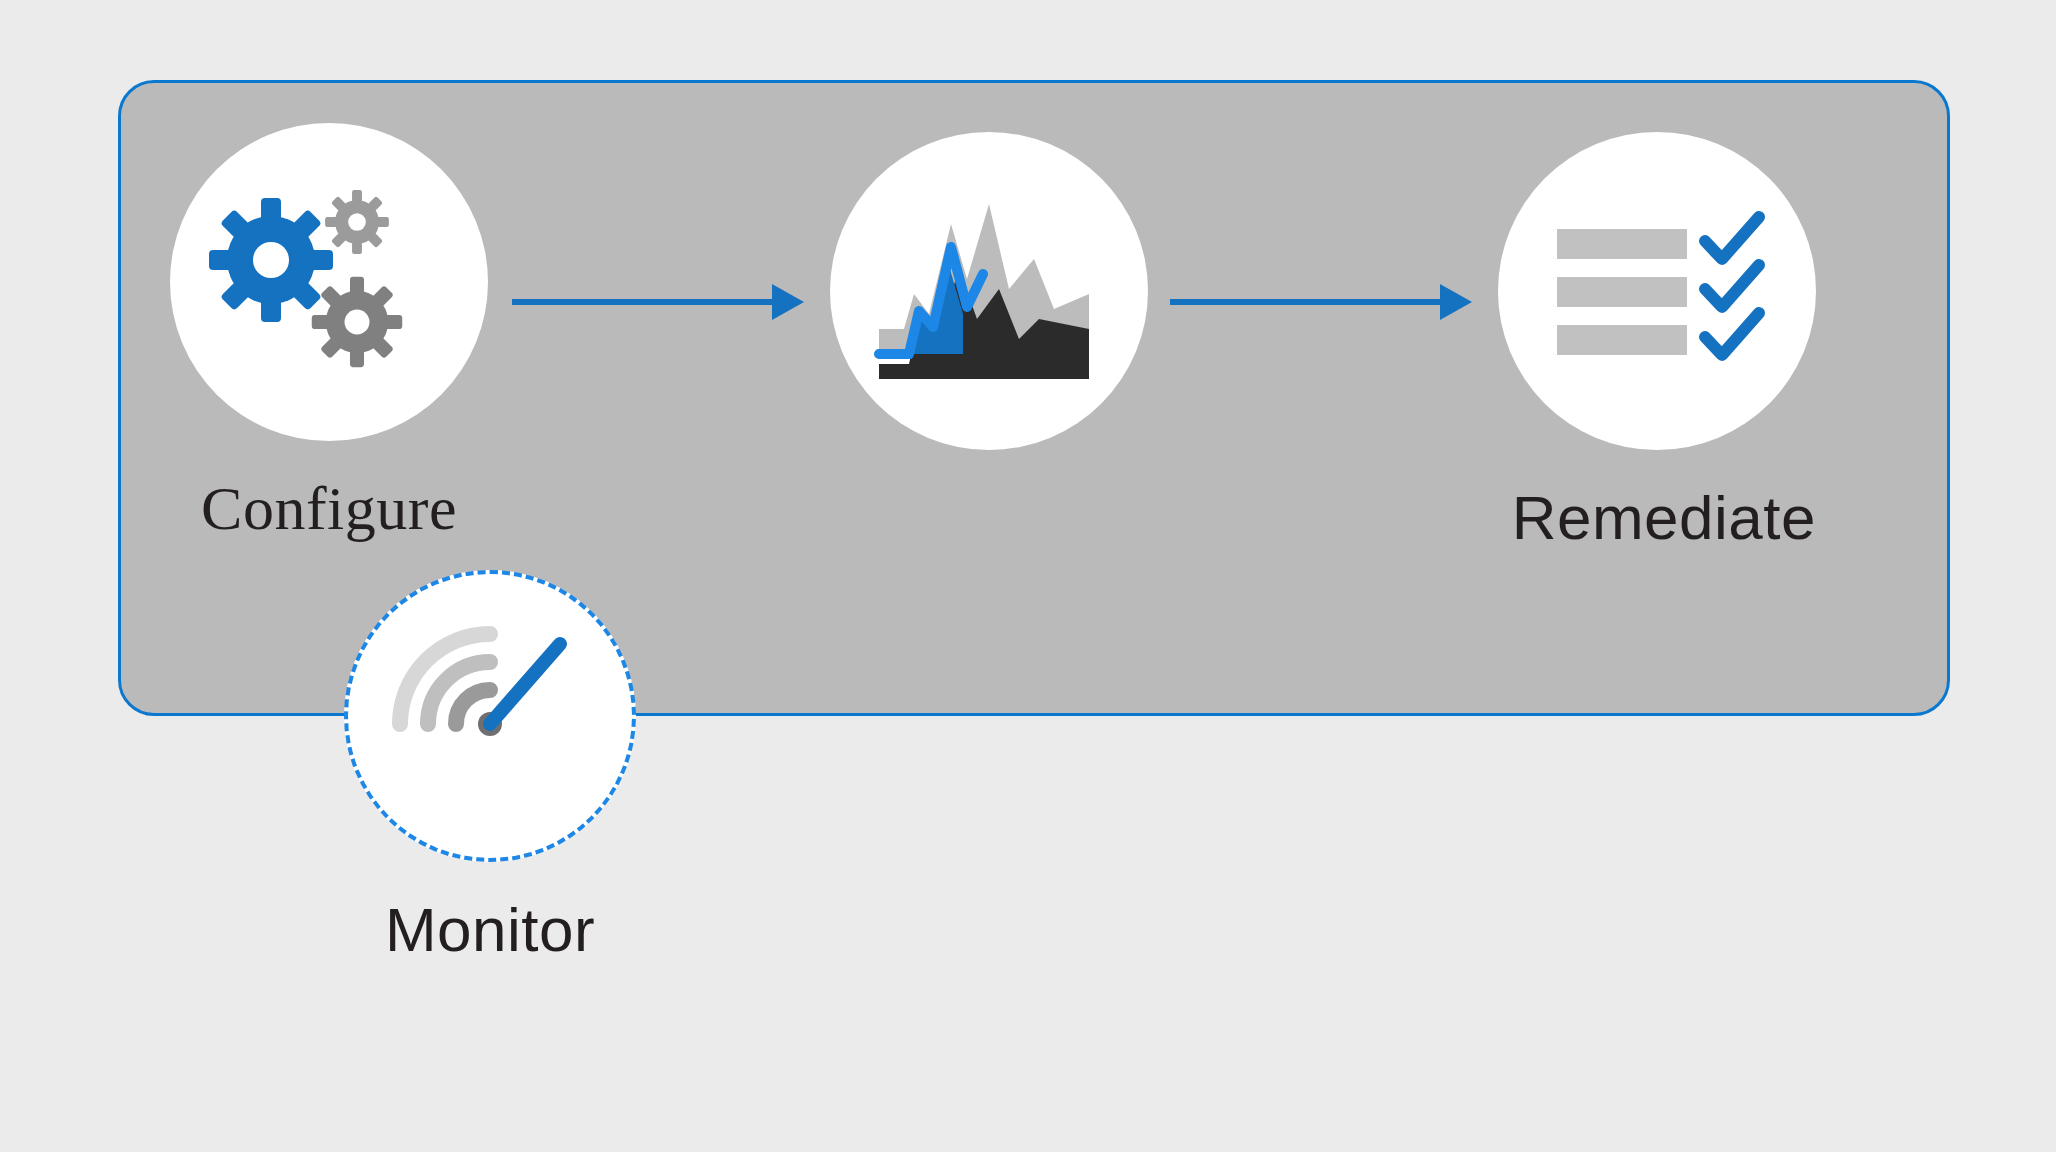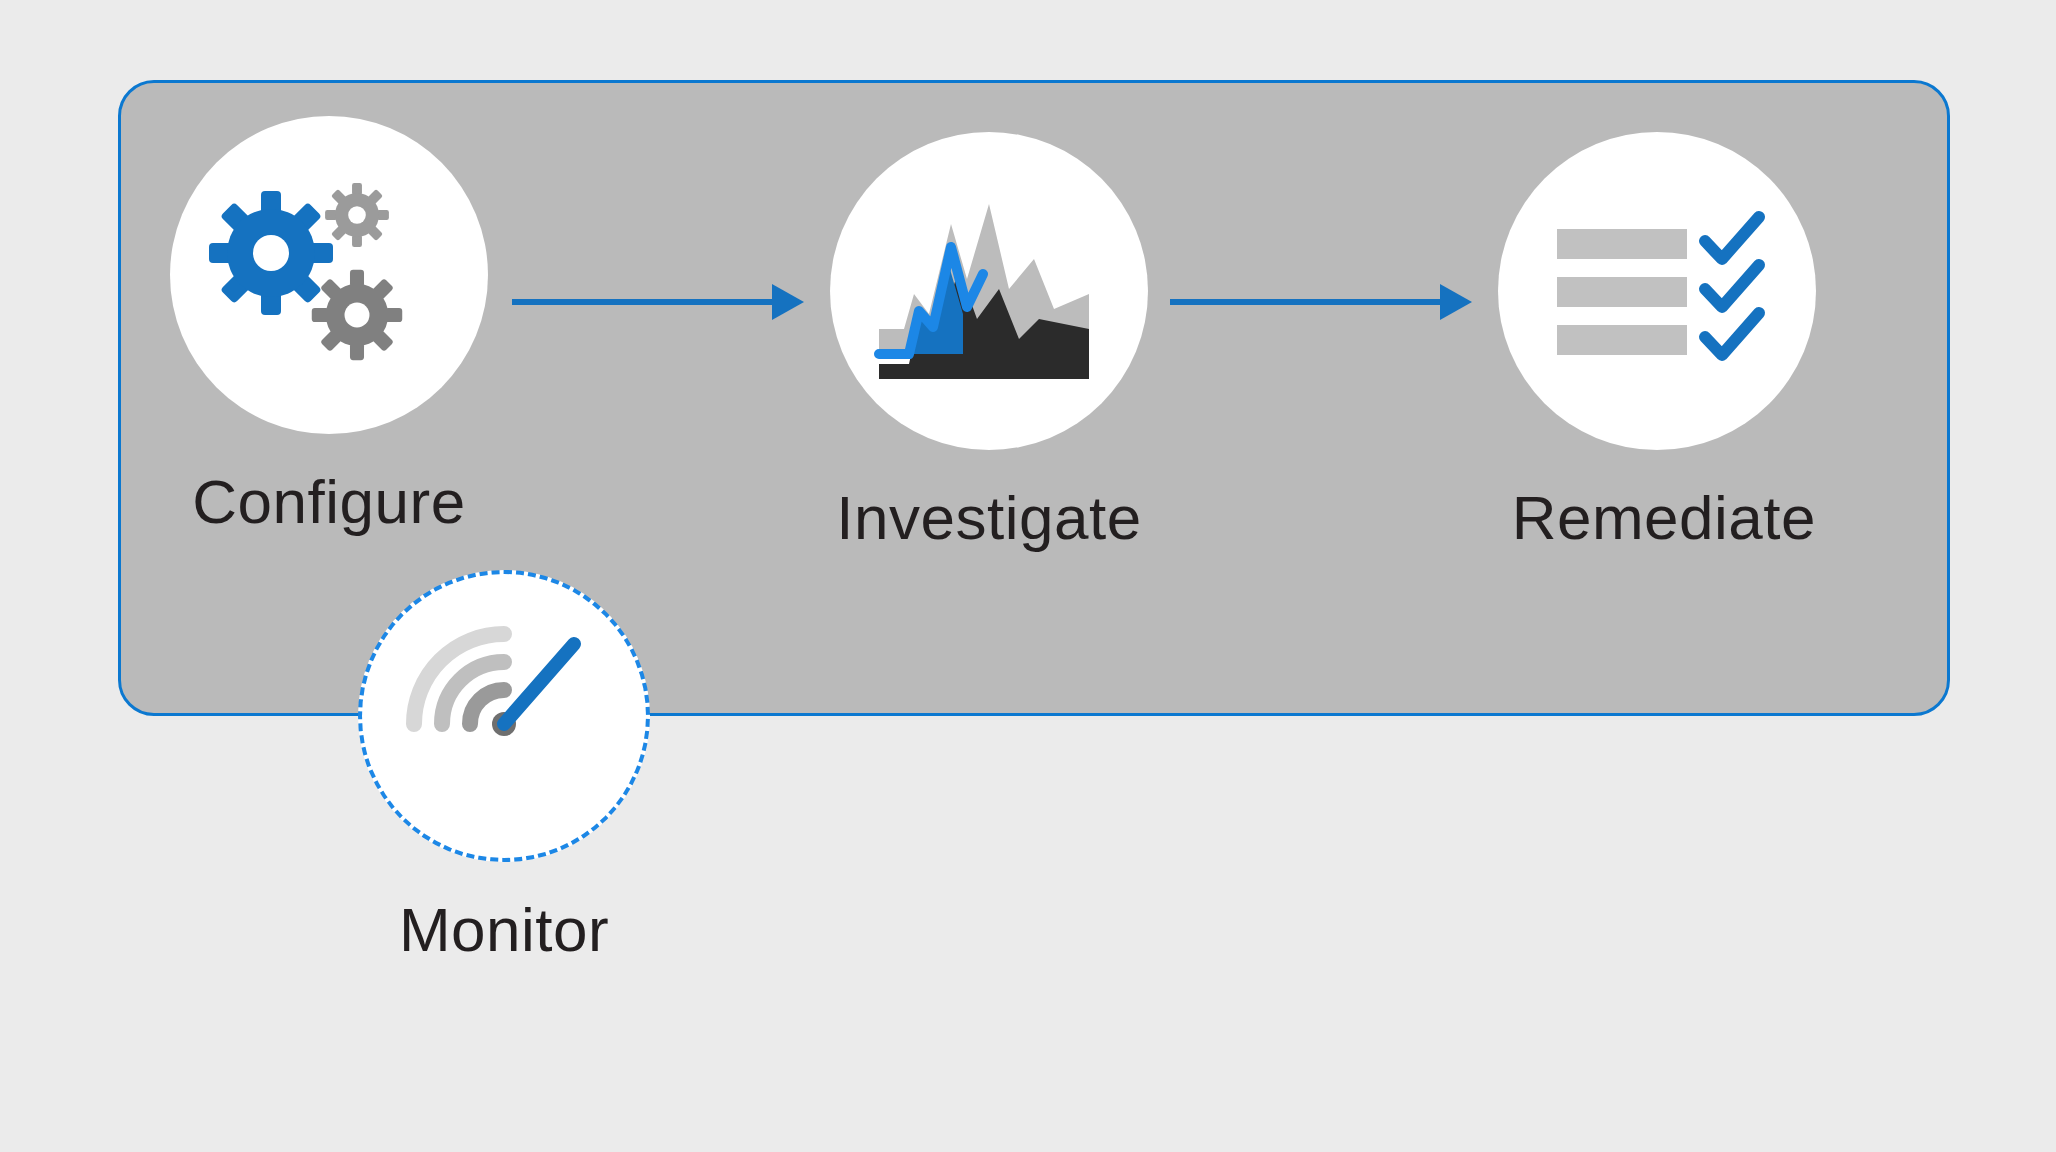--- a/index.html
+++ b/index.html
@@ -70,21 +70,21 @@
     border-left: 32px solid #1572c0;
   }
   
   .icon-svg { width: 260px; height: 220px; }
 </style>
 </head>
 <body>
 
 <div class="container-box"></div>
 
-<div class="step" style="left:170px; top:116px;">
+<div class="step" style="left:170px; top:123px;font-family:Liberation Serif, serif;">
   <div class="circle">
     <span>
       <svg class="icon-svg" viewBox="0 0 260 220">
 
         <g transform="translate(72,90)">
           <g fill="#1572c0">
 
             <g>
               <rect x="-10" y="-62" width="20" height="24" rx="4"></rect>
               <rect x="-10" y="38" width="20" height="24" rx="4"></rect>
@@ -158,21 +158,20 @@
         <path d="M20 150 L45 150 L55 115 L70 135 L92 45 L108 100 L130 25 L150 110 L175 80 L195 130 L230 115 L230 180 L20 180 Z" fill="#bcbcbc"></path>
 
         <path d="M20 185 L50 185 L60 140 L78 160 L100 90 L118 140 L140 110 L160 160 L180 140 L230 150 L230 200 L20 200 Z" fill="#2b2b2b"></path>
 
         <path d="M20 180 L50 180 L58 135 L72 150 L88 80 L104 135 L104 175 L20 175 Z" fill="#1572c0"></path>
 
         <path d="M20 175 L50 175 L60 132 L74 148 L92 68 L108 128 L124 95" fill="none" stroke="#1c87e6" stroke-width="10" stroke-linejoin="round" stroke-linecap="round"></path>
       </svg>
     </span>
   </div>
-  <div class="label">Investigate</div>
 </div>
 
 <div class="arrow" style="left:1170px; top:284px;">
   <div class="arrow-line" style="width:270px;"></div>
   <div class="arrow-head"></div>
 </div>
 
 <div class="step" style="left:1498px; top:132px;align-items:flex-end;">
   <div class="circle">
     <span>
@@ -184,21 +183,21 @@
           <path d="M178 62 L195 80 L232 38" fill="none" stroke="#1572c0" stroke-width="12" stroke-linecap="round" stroke-linejoin="round"></path>
           <path d="M178 110 L195 128 L232 86" fill="none" stroke="#1572c0" stroke-width="12" stroke-linecap="round" stroke-linejoin="round"></path>
           <path d="M178 158 L195 176 L232 134" fill="none" stroke="#1572c0" stroke-width="12" stroke-linecap="round" stroke-linejoin="round"></path>
         </g>
       </svg>
     </span>
   </div>
   <div class="label">Remediate</div>
 </div>
 
-<div class="step" style="left:358px; top:570px;">
+<div class="step" style="left:344px; top:570px;">
   <div class="circle-dashed">
     <span>
       <svg width="220" height="220" viewBox="0 0 220 220">
         <g transform="translate(110,120)">
 
           <path d="M -90 0 A 90 90 0 0 1 0 -90" fill="none" stroke="#d7d7d7" stroke-width="16" stroke-linecap="round"></path>
           <path d="M -62 0 A 62 62 0 0 1 0 -62" fill="none" stroke="#bfbfbf" stroke-width="16" stroke-linecap="round"></path>
           <path d="M -34 0 A 34 34 0 0 1 0 -34" fill="none" stroke="#9a9a9a" stroke-width="16" stroke-linecap="round"></path>
 
           <circle cx="0" cy="0" r="12" fill="#6f6f6f"></circle>

